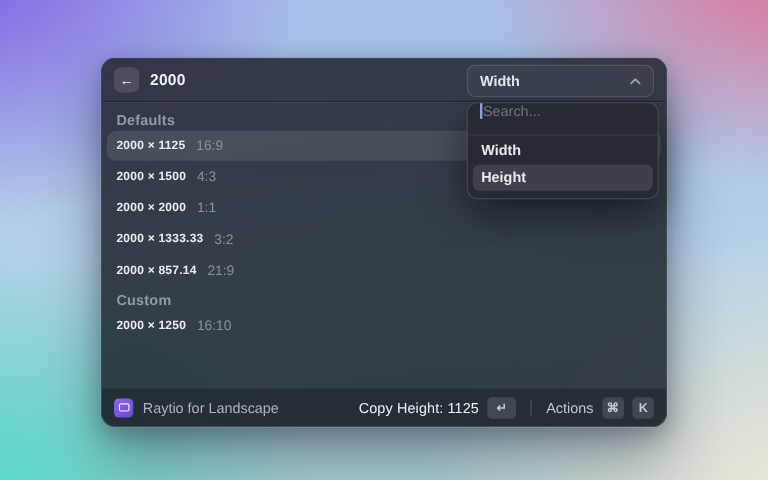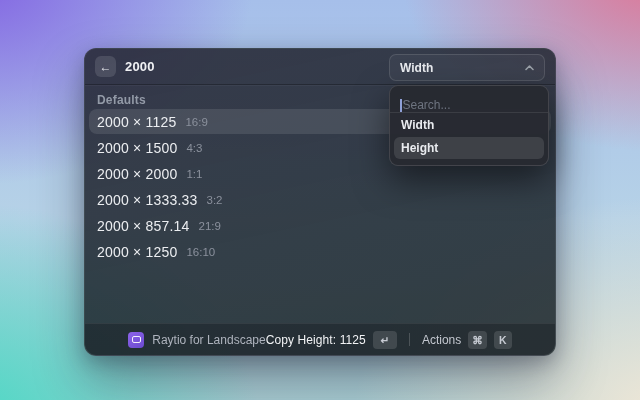--- a/index.html
+++ b/index.html
@@ -53,26 +53,26 @@
   .list { position: absolute; left: 0; right: 0; top: 37px; bottom: 32px; padding: 3px 4px; overflow: hidden; }
   .section-title {
     height: 19px; display: flex; align-items: center; padding: 3px 8px 0 8px;
     font-size: 12px; font-weight: 600; color: #939aa7; letter-spacing: .2px;
   }
   .row {
     height: 25px; margin: 1px 0; border-radius: 8px;
     display: flex; align-items: center; gap: 9px; padding: 0 8px; cursor: pointer;
   }
   .row.selected { background: rgba(255,255,255,.10); }
-  .row .size { font-size: 14px; font-weight: 400; color: #eceef1; letter-spacing: .2px; }
+  .row .size { font-size: 10px; font-weight: 700; color: #eceef1; letter-spacing: .2px; }
   .row .ratio { font-size: 11.5px; font-weight: 500; color: #8b919d; }
   
   .footer {
     position: absolute; left: 0; right: 0; bottom: 0; height: 32px;
-    display: flex; align-items: center; justify-content: center;
+    display: flex; align-items: center; justify-content: space-between;
     padding: 0 10px; border-top: 1px solid rgba(255,255,255,.07);
     background: rgba(18,20,26,.35);
     border-radius: 0 0 12px 12px;
   }
   .footer-left { display: flex; align-items: center; gap: 8px; }
   .app-icon {
     width: 16px; height: 16px; border-radius: 4px;
     background: linear-gradient(145deg, #8d64ea, #6b4ad0);
     display: flex; align-items: center; justify-content: center;
   }
@@ -92,21 +92,21 @@
   
   .popup {
     position: absolute; right: 6px; top: 36px; width: 160px;
     background: rgba(39,41,49,.97);
     border: 1px solid rgba(255,255,255,.13);
     border-radius: 9px; z-index: 10;
     box-shadow: 0 14px 34px rgba(0,0,0,.5);
     padding-bottom: 5px;
   }
   .popup-search {
-    height: 27px; display: flex; align-items: flex-end; padding: 0 10px;
+    height: 27px; display: flex; align-items: flex-start; padding: 0 10px;
     border-bottom: 1px solid rgba(255,255,255,.09);
   }
   .caret { width: 1.5px; height: 13px; background: #8fa0d8; margin-right: 1px; }
   .popup-placeholder { font-size: 12px; color: #6e7480; }
   .popup-section {
     padding: 8px 10px 5px 10px; font-size: 10.5px; font-weight: 600;
     color: #99a0ab; letter-spacing: .2px;
   }
   .popup-item {
     height: 22px; margin: 1px 4px; border-radius: 6px;
@@ -151,20 +151,21 @@
     <span class="ratio">1:1</span>
   </div>
         <div class="row">
     <span class="size">2000 × 1333.33</span>
     <span class="ratio">3:2</span>
   </div>
         <div class="row">
     <span class="size">2000 × 857.14</span>
     <span class="ratio">21:9</span>
   </div>
+        <div class="section-title">Custom</div>
         <div class="row">
     <span class="size">2000 × 1250</span>
     <span class="ratio">16:10</span>
   </div>
       </div>
 
     <div class="footer">
       <div class="footer-left">
         <span class="app-icon">
             <span class="frame"></span>

